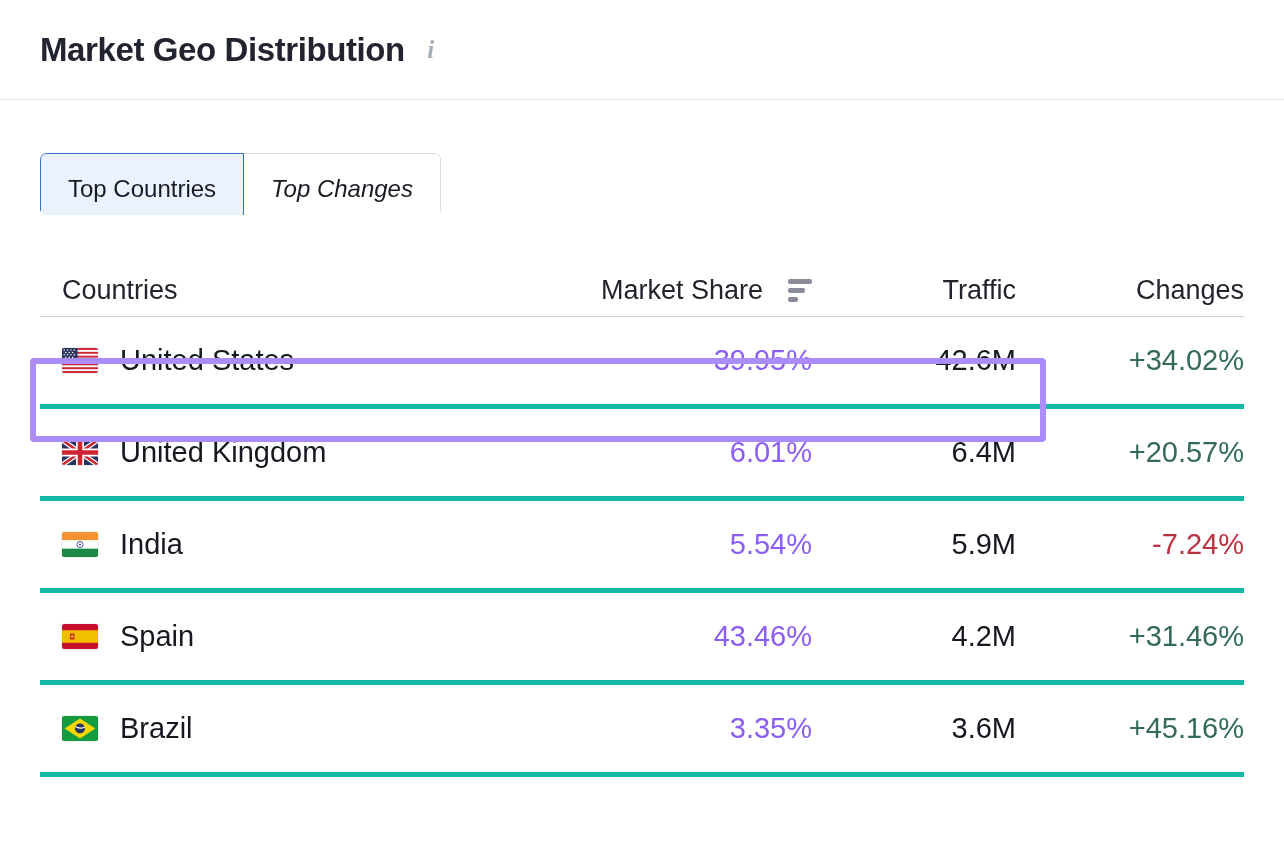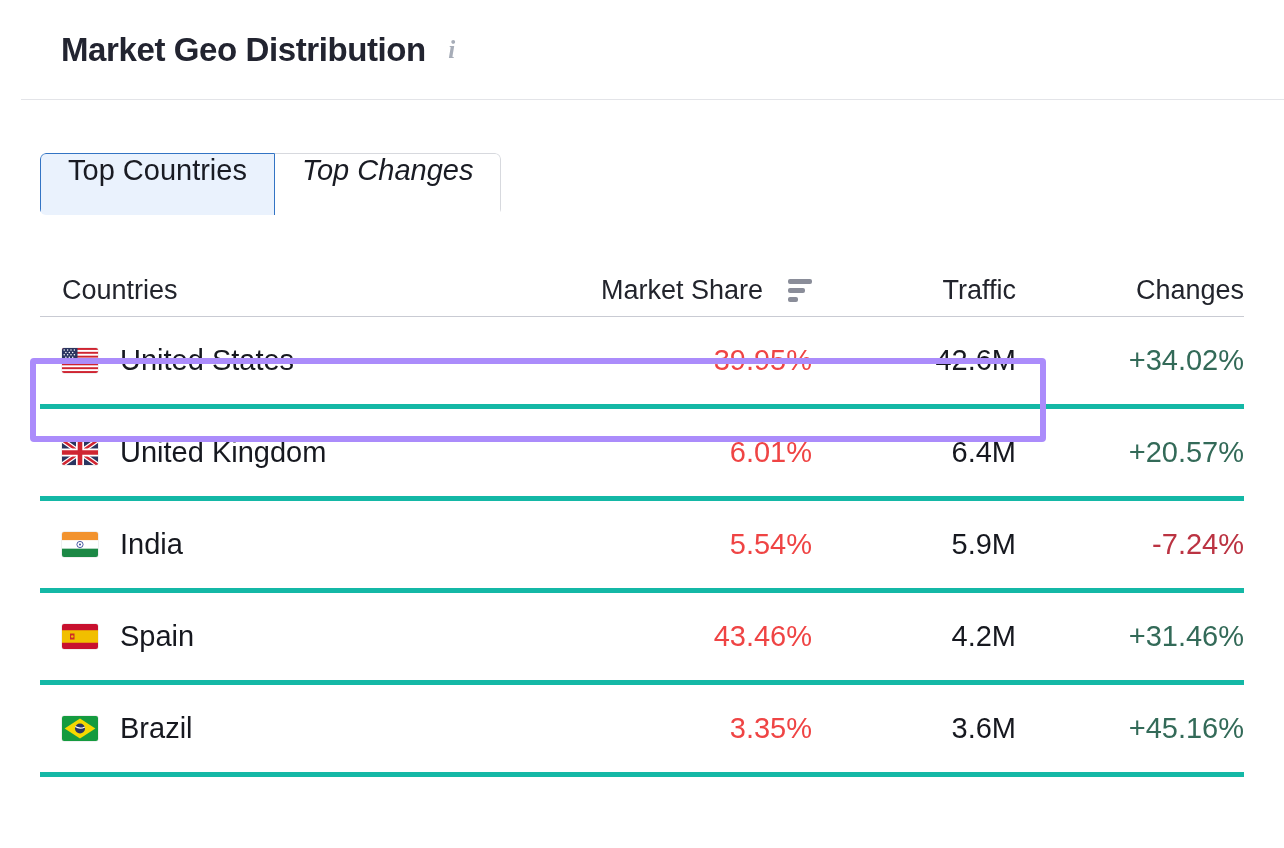--- a/index.html
+++ b/index.html
@@ -20,21 +20,20 @@
     overflow: hidden;
   }
 
   
   .widget-header {
     height: 100px;
     padding: 0 0 0 40px;
     display: flex;
     align-items: center;
     border-bottom: 1px solid #e3e4e8;
-    margin-left: 21px;
   }
 
   .widget-title {
     font-size: 33px;
     font-weight: bold;
     color: #222430;
     letter-spacing: -0.4px;
     line-height: 1;
   }
 
@@ -63,24 +62,24 @@
   .tabs {
     display: inline-flex;
     border-radius: 6px;
     overflow: hidden;
     height: 62px;
   }
 
   .tab {
     height: 72px;
     display: flex;
-    align-items: flex-start;
+    align-items: center;
     justify-content: center;
     padding: 0 27px;
-    font-size: 29px;
+    font-size: 24px;
     color: #191b23;
     background: #ffffff;
     border: 1px solid #d7d9de;
     cursor: pointer;
     white-space: nowrap;
     user-select: none;
   }
 
   .tab:first-child {
     border-top-left-radius: 6px;
@@ -188,21 +187,21 @@
   .flag svg { display: block; width: 36px; height: 25px; }
 
   .country-name {
     font-size: 29px;
     color: #16181f;
     white-space: nowrap;
   }
 
   .share-val {
     font-size: 29px;
-    color: #ef4444;
+    color: #8b5cf6;
   }
 
   .traffic-val {
     font-size: 29px;
     color: #16181f;
   }
 
   .change-val {
     font-size: 29px;
   }

